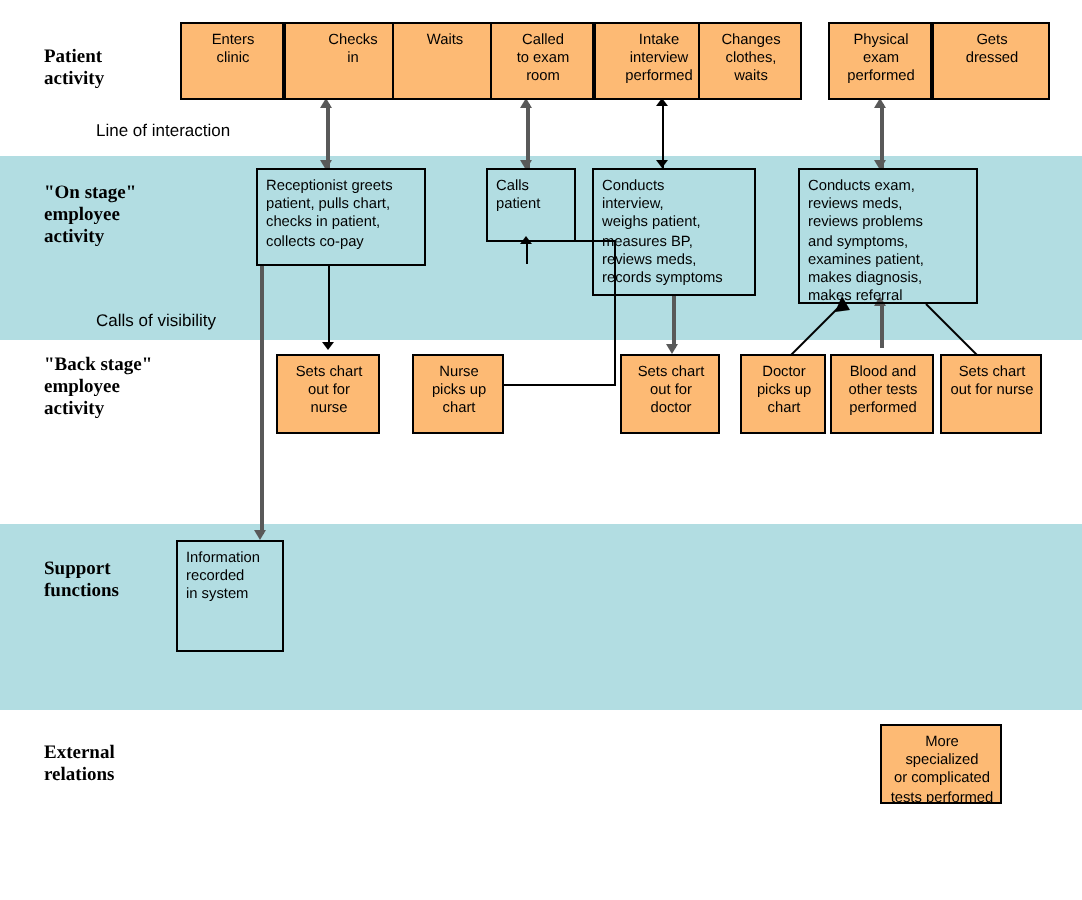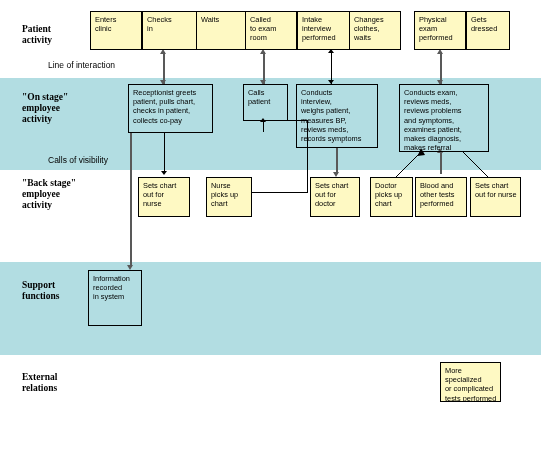--- a/index.html
+++ b/index.html
@@ -48,21 +48,21 @@
     border: 1px solid #000;
     background: transparent;
     font-family: "Liberation Sans", sans-serif;
     font-size: 7.4px;
     line-height: 9.2px;
     color: #000;
     padding: 3px 3px 2px 4px;
     white-space: pre-line;
     overflow: hidden;
   }
-  .node.white { background: #fef9c3; }
+  .node.white { background: #fdba74; text-align: center; }
 
   
   .conn {
     position: absolute;
     background: #595959;
   }
   .conn.v { width: 2px; }
   .conn.h { height: 2px; }
   .conn.thin { background: #000; }
   .conn.v.thin { width: 1px; }
@@ -170,21 +170,21 @@
 room</div>
   <div class="node white" style="left:297px; top:11px; width:64px; height:39px;">Intake
 interview
 performed</div>
   <div class="node white" style="left:349px; top:11px; width:52px; height:39px;">Changes
 clothes,
 waits</div>
   <div class="node white" style="left:414px; top:11px; width:52px; height:39px;">Physical
 exam
 performed</div>
-  <div class="node white" style="left:466px; top:11px; width:44px; height:39px;">Gets
+  <div class="node white" style="left:466px; top:11px; width:59px; height:39px;">Gets
 dressed</div>
 
   <div class="node" style="left:128px; top:84px; width:85px; height:49px;">Receptionist greets
 patient, pulls chart,
 checks in patient,
 collects co-pay</div>
   <div class="node" style="left:243px; top:84px; width:45px; height:37px;">Calls
 patient</div>
   <div class="node" style="left:296px; top:84px; width:82px; height:64px;">Conducts
 interview,

